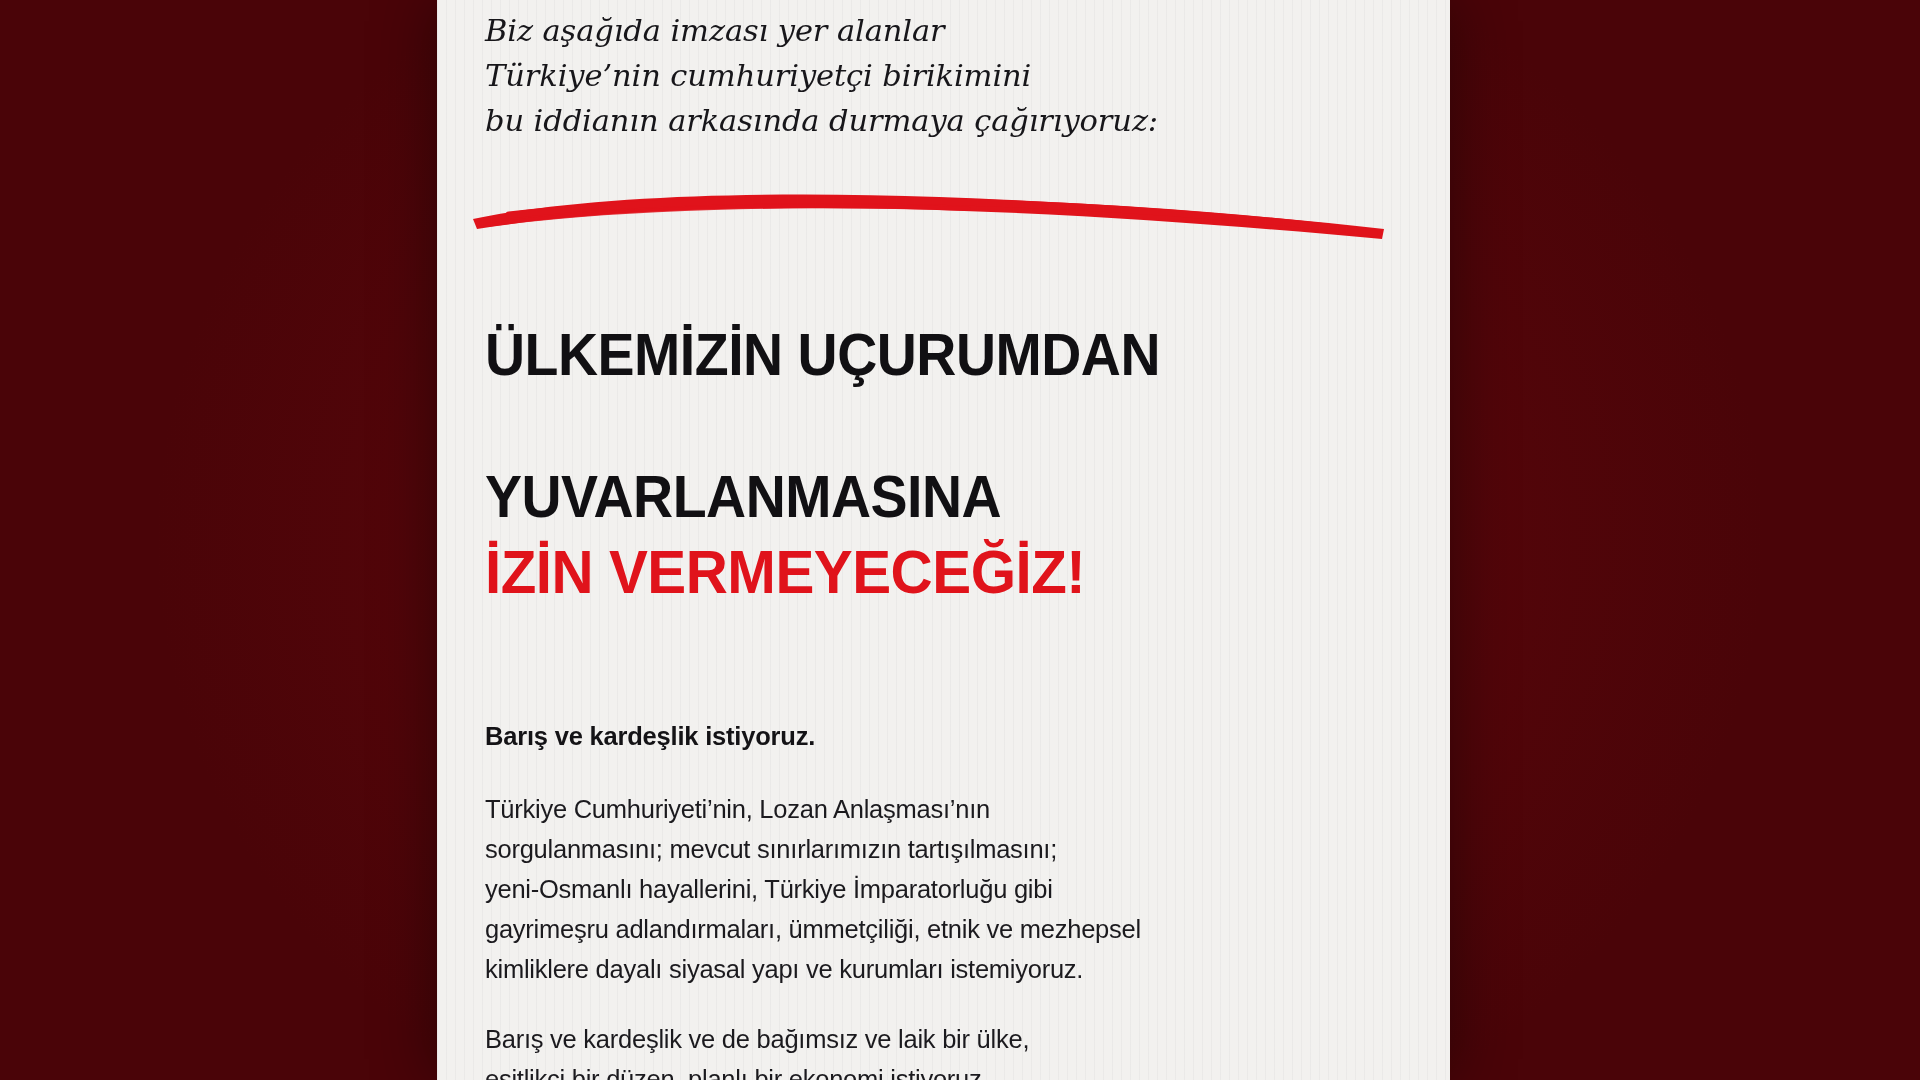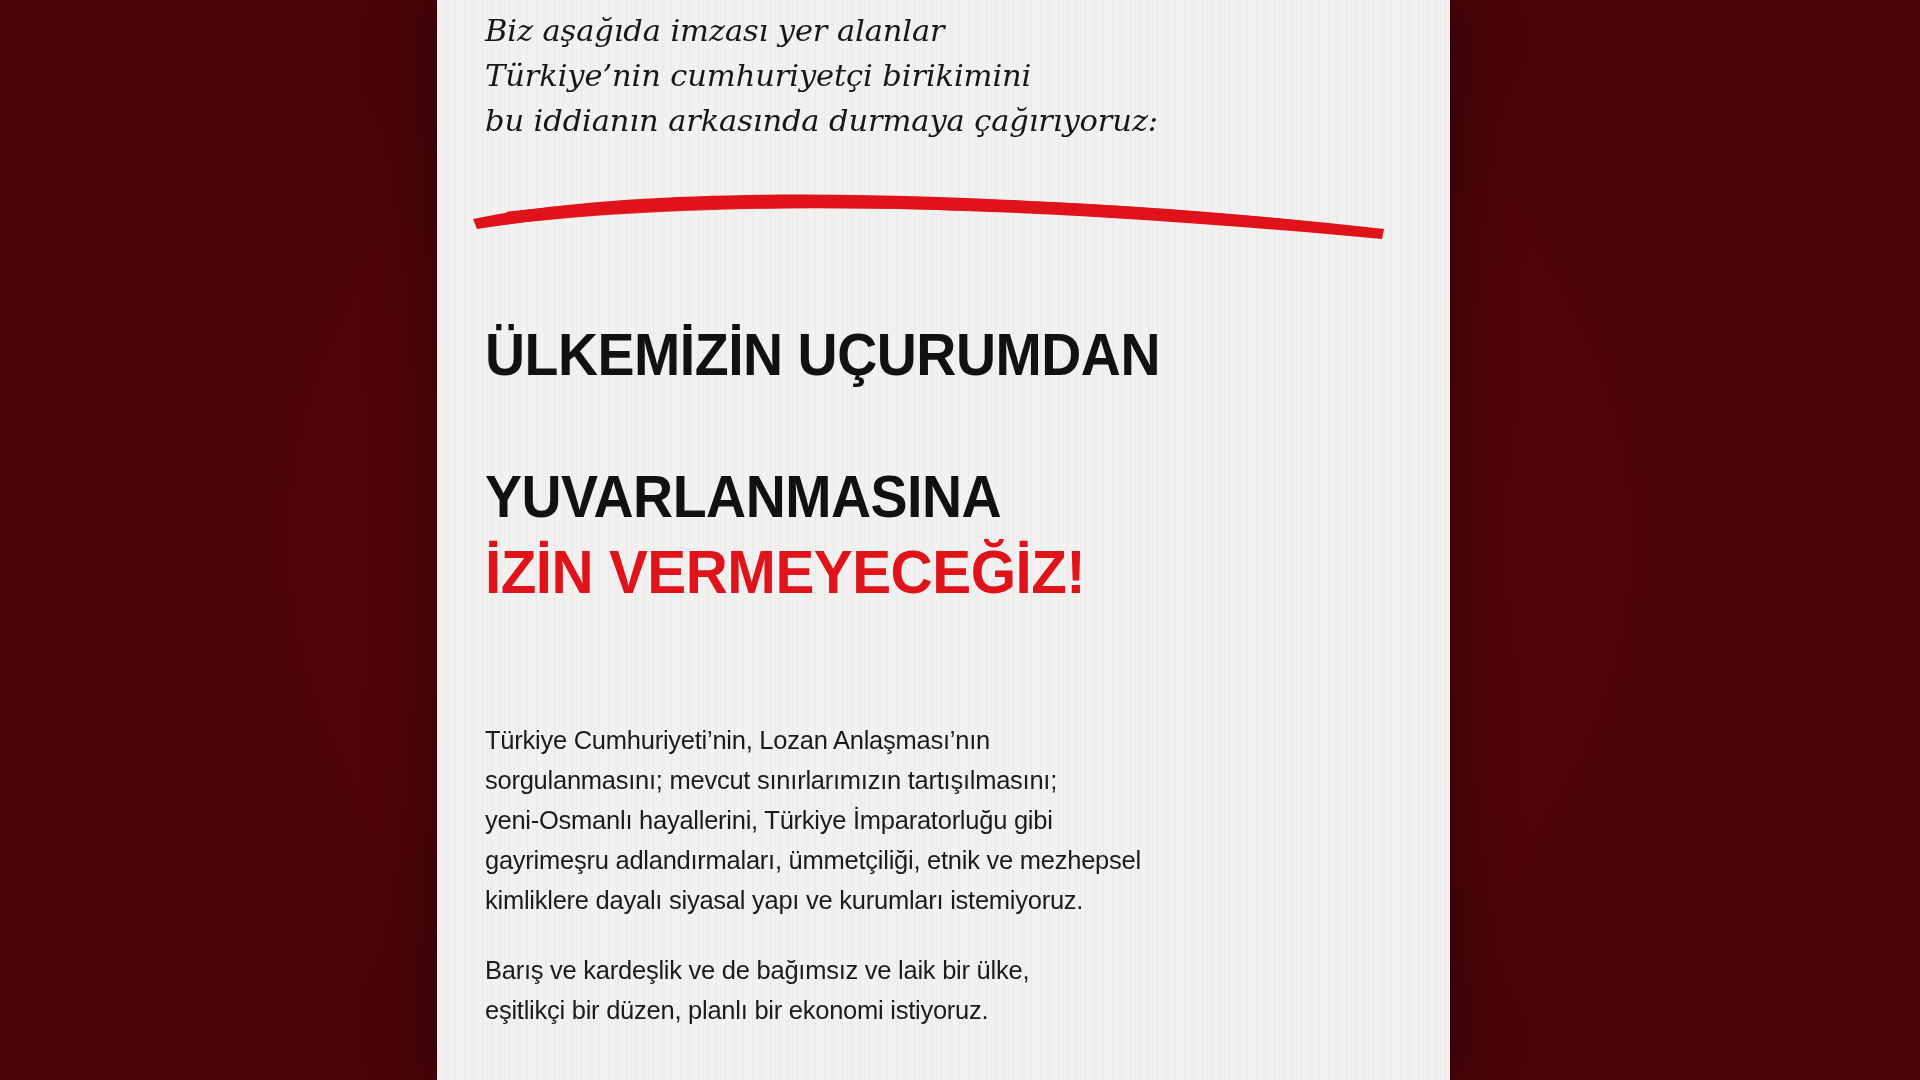--- a/index.html
+++ b/index.html
@@ -135,20 +135,21 @@
           <path d="M18 40 C 150 22, 330 18, 500 24" stroke="#e0131b" stroke-width="4" fill="none" stroke-linecap="round" opacity="0.85"></path>
         </svg>
       </div>
 
       <div class="head">
         <span>ÜLKEMİZİN UÇURUMDAN</span><br>
         <span>YUVARLANMASINA</span>
         <span class="accent">İZİN VERMEYECEĞİZ!</span>
       </div>
 
+      <div class="sub-bold">Barış ve kardeşlik istiyoruz.</div>
 
       <div class="para">Türkiye Cumhuriyeti’nin, Lozan Anlaşması’nın
 sorgulanmasını; mevcut sınırlarımızın tartışılmasını;
 yeni-Osmanlı hayallerini, Türkiye İmparatorluğu gibi
 gayrimeşru adlandırmaları, ümmetçiliği, etnik ve mezhepsel
 kimliklere dayalı siyasal yapı ve kurumları istemiyoruz.</div>
 
       <div class="para tight">Barış ve kardeşlik ve de bağımsız ve laik bir ülke,
 eşitlikçi bir düzen, planlı bir ekonomi istiyoruz.</div>
 

